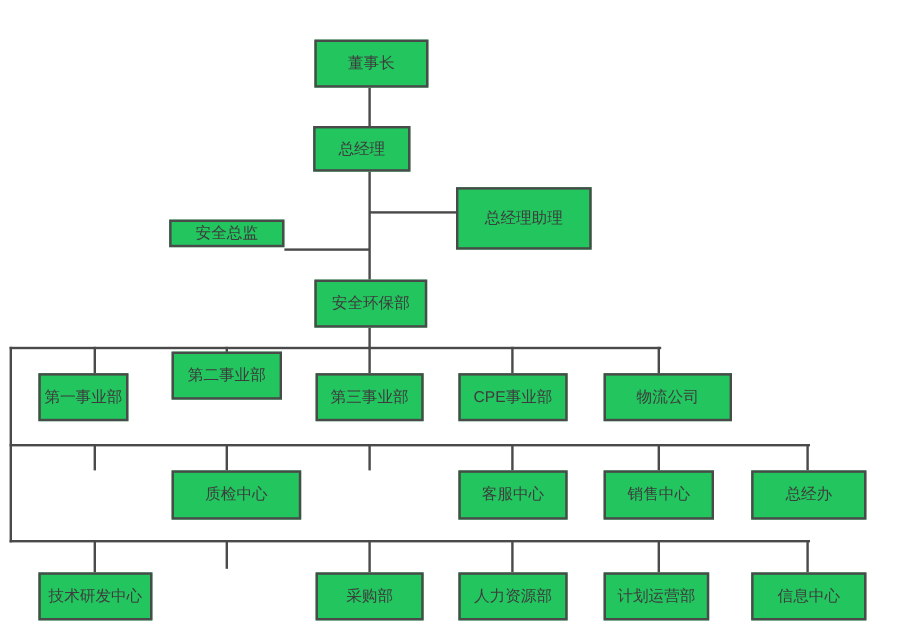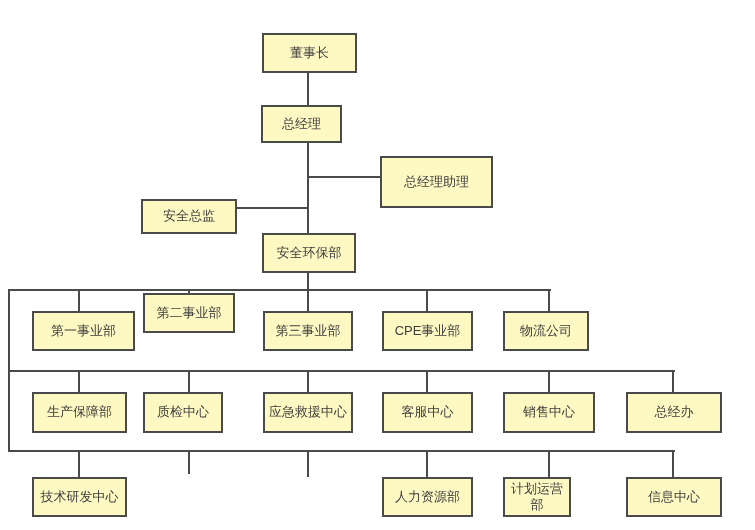--- a/index.html
+++ b/index.html
@@ -12,21 +12,21 @@
     width: 755px;
     height: 530px;
     background: #ffffff;
     font-family: "Liberation Sans", sans-serif;
     overflow: hidden;
   }
   .node {
     position: absolute;
     box-sizing: border-box;
     border: 2px solid #4a4a4a;
-    background: #fef9c3;
+    background: #22c55e;
     display: flex;
     align-items: center;
     justify-content: center;
     text-align: center;
     font-size: 13px;
     line-height: 1.25;
     color: #3d3d3d;
     padding: 2px 3px;
   }
   .hline {
@@ -72,34 +72,33 @@
   <div class="vline" style="left:78px;top:450px;height:27px"></div>
   <div class="vline" style="left:188px;top:450px;height:24px"></div>
   <div class="vline" style="left:307px;top:450px;height:27px"></div>
   <div class="vline" style="left:426px;top:450px;height:27px"></div>
   <div class="vline" style="left:548px;top:450px;height:27px"></div>
   <div class="vline" style="left:672px;top:450px;height:27px"></div>
 
   <div class="node" style="left:262px;top:33px;width:95px;height:40px">董事长</div>
   <div class="node" style="left:261px;top:105px;width:81px;height:38px">总经理</div>
   <div class="node" style="left:380px;top:156px;width:113px;height:52px">总经理助理</div>
-  <div class="node" style="left:141px;top:199px;width:96px;height:35px">安全总监</div>
+  <div class="node" style="left:141px;top:183px;width:96px;height:23px">安全总监</div>
   <div class="node" style="left:262px;top:233px;width:94px;height:40px">安全环保部</div>
 
-  <div class="node" style="left:32px;top:311px;width:103px;height:40px">第一事业部</div>
+  <div class="node" style="left:32px;top:311px;width:75px;height:40px">第一事业部</div>
   <div class="node" style="left:143px;top:293px;width:92px;height:40px">第二事业部</div>
   <div class="node" style="left:382px;top:311px;width:91px;height:40px">CPE事业部</div>
   <div class="node" style="left:263px;top:311px;width:90px;height:40px">第三事业部</div>
-  <div class="node" style="left:503px;top:311px;width:86px;height:40px">物流公司</div>
+  <div class="node" style="left:503px;top:311px;width:107px;height:40px">物流公司</div>
 
-  <div class="node" style="left:32px;top:392px;width:95px;height:41px">生产保障部</div>
-  <div class="node" style="left:143px;top:392px;width:80px;height:41px">质检中心</div>
-  <div class="node" style="left:263px;top:392px;width:90px;height:41px">应急救援中心</div>
+  <div class="node" style="left:143px;top:392px;width:108px;height:41px">质检中心</div>
   <div class="node" style="left:382px;top:392px;width:91px;height:41px">客服中心</div>
   <div class="node" style="left:626px;top:392px;width:96px;height:41px">总经办</div>
   <div class="node" style="left:503px;top:392px;width:92px;height:41px">销售中心</div>
 
   <div class="node" style="left:32px;top:477px;width:95px;height:40px">技术研发中心</div>
+  <div class="node" style="left:263px;top:477px;width:90px;height:40px">采购部</div>
   <div class="node" style="left:382px;top:477px;width:91px;height:40px">人力资源部</div>
-  <div class="node" style="left:503px;top:477px;width:68px;height:40px">计划运营部</div>
+  <div class="node" style="left:503px;top:477px;width:88px;height:40px">计划运营部</div>
   <div class="node" style="left:626px;top:477px;width:96px;height:40px">信息中心</div>
 
 </div>
 
 </body></html>

